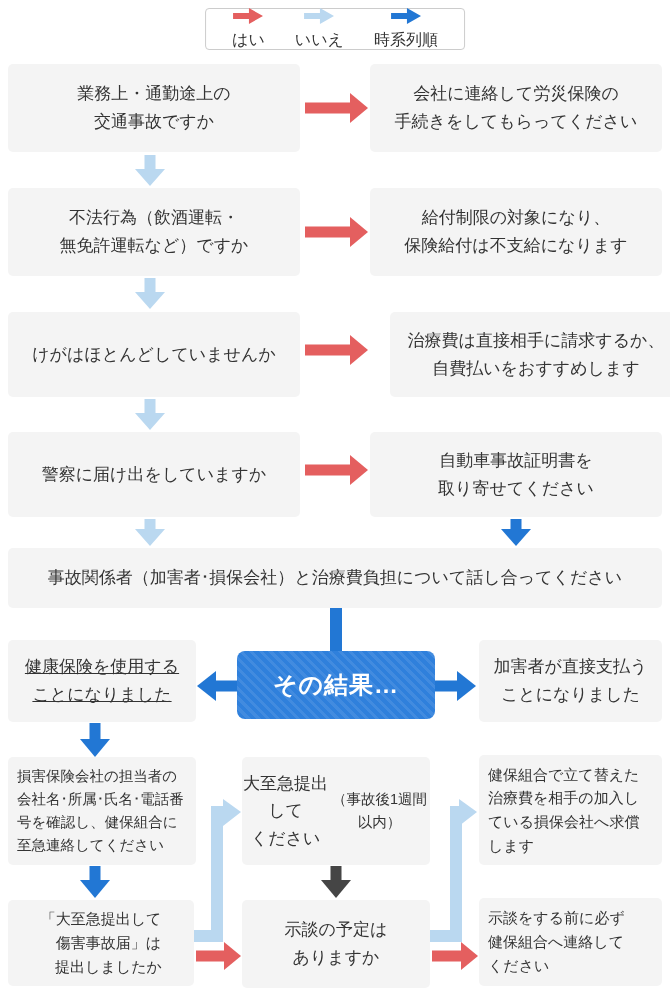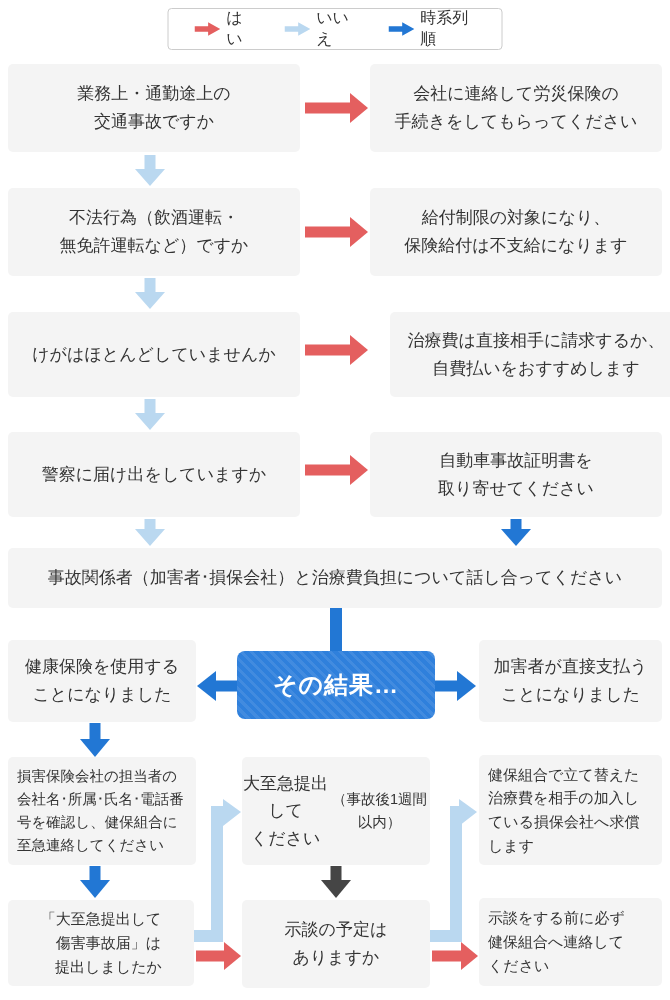--- a/index.html
+++ b/index.html
@@ -8,21 +8,21 @@
     --c-legend_border:#cccccc; --c-page_bg:#ffffff;
   }
   html,body{margin:0;padding:0;}
   body{background:var(--c-page_bg);font-family:"Liberation Sans",sans-serif;}
   .canvas{position:relative;width:670px;height:1000px;overflow:hidden;background:var(--c-page_bg);}
 
   
   .legend{position:absolute;top:8px;left:50%;transform:translateX(-50%);height:42px;
     border:1px solid var(--c-legend_border);border-radius:4px;background:#fff;
     display:flex;align-items:center;gap:30px;padding:0 26px;z-index:3;box-sizing:border-box;}
-  .legend-item{display:flex;align-items:center;gap:6px;font-size:16px;color:var(--c-text);}
+  .legend-item{display:flex;align-items:center;gap:6px;font-size:16px;color:var(--c-text);flex-direction:column;}
   .legend-arrow{display:block;}
 
   
   svg.overlay{position:absolute;left:0;top:0;z-index:1;}
   .c-yes{fill:var(--c-yes);} .c-no{fill:var(--c-no);} .c-seq{fill:var(--c-seq);} .c-dark{fill:var(--c-dark);}
   .s-no{stroke:var(--c-no);}
 
   
   .box{position:absolute;background:var(--c-box_bg);color:var(--c-text);border-radius:5px;
     display:flex;align-items:center;justify-content:center;text-align:center;
@@ -30,21 +30,21 @@
   .box.small{font-size:14.5px;line-height:1.58;justify-content:flex-start;text-align:left;padding:0 9px;}
   #b-q1{left:8px;top:64px;width:292px;height:88px;}
   #b-a1{left:370px;top:64px;width:292px;height:88px;}
   #b-q2{left:8px;top:188px;width:292px;height:88px;}
   #b-a2{left:370px;top:188px;width:292px;height:88px;}
   #b-q3{left:8px;top:312px;width:292px;height:85px;}
   #b-a3{left:390px;top:312px;width:292px;height:85px;}
   #b-q4{left:8px;top:432px;width:292px;height:85px;}
   #b-a4{left:370px;top:432px;width:292px;height:85px;}
   #b-wide{left:8px;top:548px;width:654px;height:60px;}
-  #b-left{left:8px;top:640px;width:188px;height:82px;}
+  #b-left{left:8px;top:640px;width:188px;height:82px;text-decoration:underline;}
   #b-right{left:479px;top:640px;width:183px;height:82px;}
   #b-result{left:237px;top:651px;width:198px;height:68px;border-radius:8px;
     background:repeating-linear-gradient(45deg,rgba(255,255,255,0.09) 0 3px,rgba(255,255,255,0) 3px 7px),var(--c-result_bg);
     color:#fff;font-weight:bold;font-size:24px;letter-spacing:1px;}
   #b-insurer{left:8px;top:757px;width:188px;height:108px;}
   #b-thirdparty{left:8px;top:900px;width:186px;height:86px;font-size:15px;}
   #b-submit{left:242px;top:757px;width:188px;height:108px;flex-direction:row;}
   #b-submit .note{font-size:14.5px;}
   #b-settle{left:242px;top:900px;width:188px;height:88px;}
   #b-recover{left:479px;top:755px;width:183px;height:110px;font-size:15px;}

